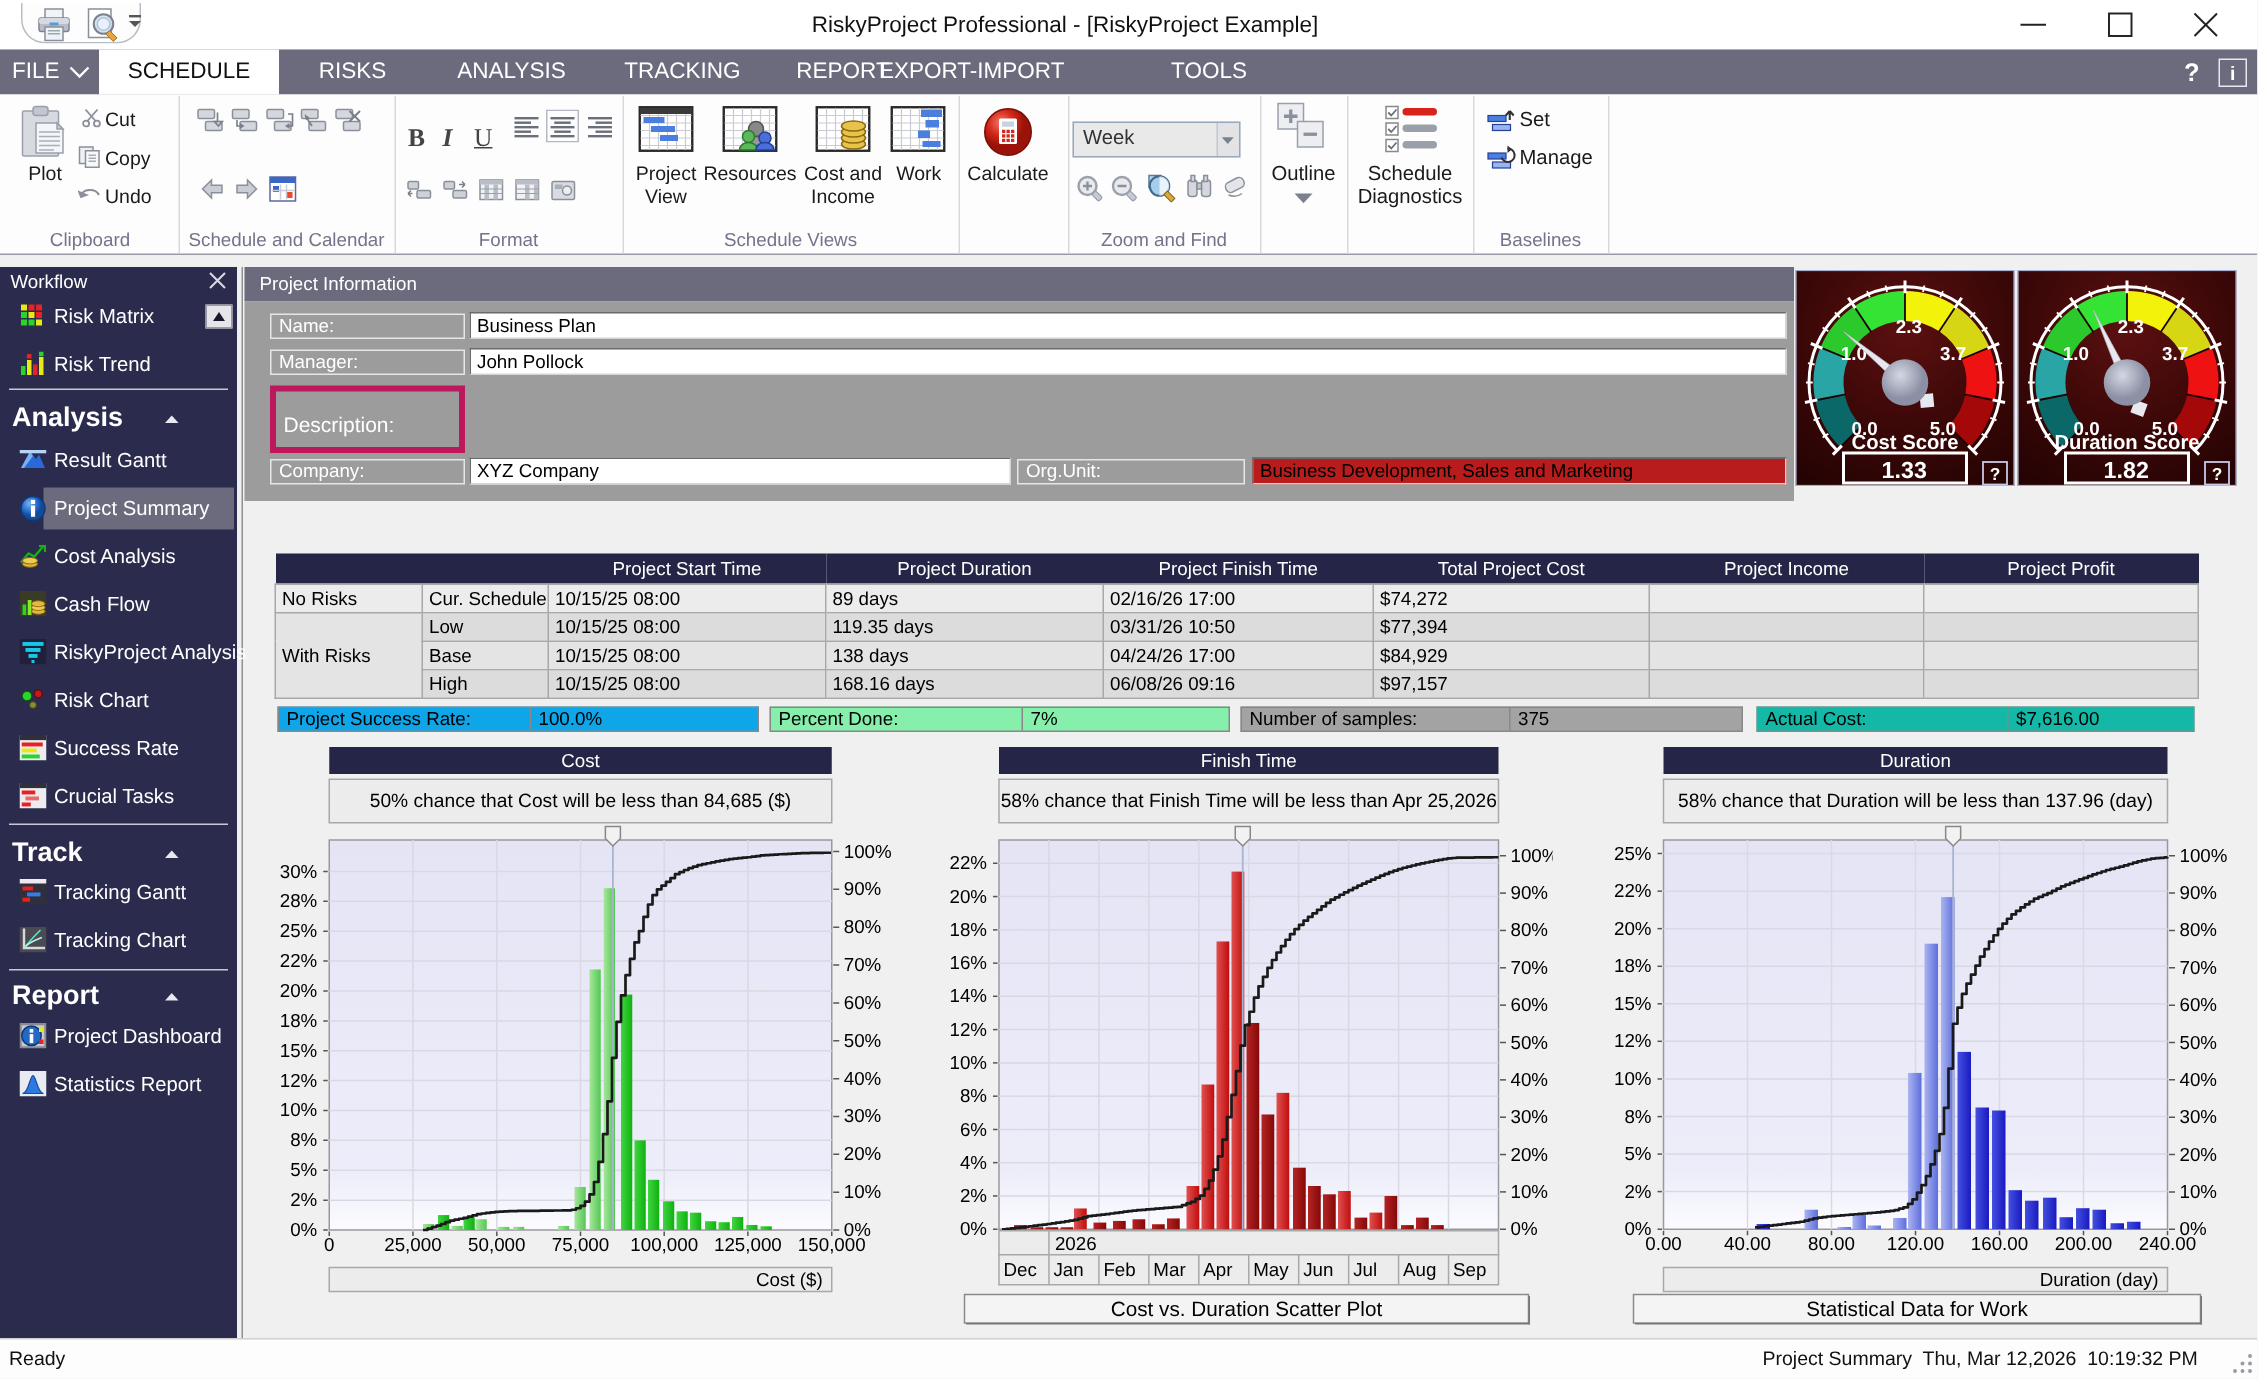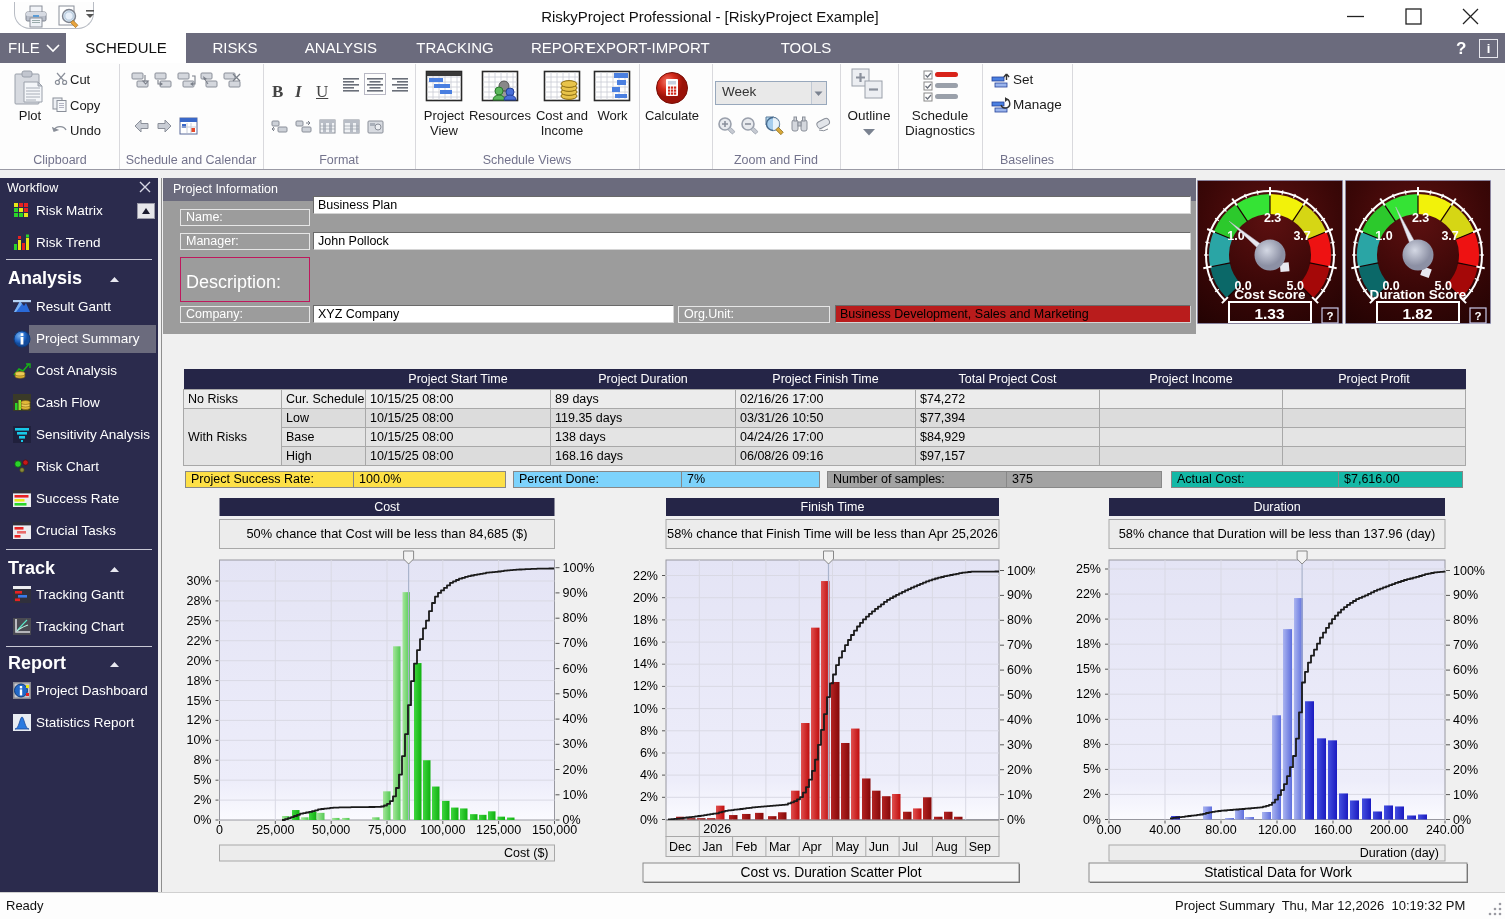--- a/index.html
+++ b/index.html
@@ -478,21 +478,21 @@
     <div class="a" style="left:36px;top:395px;color:#fff;font-size:13.5px">Cash Flow</div>
     <div class="a" style="left:13px;top:426px">
       <svg width="18" height="17" viewBox="0 0 18 17">
 <rect x="0" y="0" width="18" height="17" fill="#20203c"></rect>
 <rect x="2" y="2" width="14" height="2.6" fill="#18c8e8"></rect>
 <rect x="4" y="6" width="10" height="2.6" fill="#18c8e8"></rect>
 <rect x="6" y="10" width="6" height="2.6" fill="#18c8e8"></rect>
 <rect x="8" y="14" width="2" height="2" fill="#18c8e8"></rect>
       </svg>
     </div>
-    <div class="a" style="left:36px;top:427px;color:#fff;font-size:13.5px">Sensitivity Analysis</div>
+    <div class="a" style="left:36px;top:427px;color:#fff;font-size:13.5px">RiskyProject Analysis</div>
     <div class="a" style="left:13px;top:458px">
       <svg width="18" height="17" viewBox="0 0 18 17">
 <circle cx="5" cy="6" r="3.2" fill="#2ad42a" stroke="#0a5a0a" stroke-width="0.7"></circle>
 <circle cx="12.5" cy="4.5" r="2.6" fill="#c81818" stroke="#5a0a0a" stroke-width="0.7"></circle>
 <circle cx="9" cy="12" r="2.2" fill="#8a8a3a" stroke="#4a4a10" stroke-width="0.7"></circle>
       </svg>
     </div>
     <div class="a" style="left:36px;top:459px;color:#fff;font-size:13.5px">Risk Chart</div>
     <div class="a" style="left:13px;top:490px">
       <svg width="18" height="17" viewBox="0 0 18 17">
@@ -558,24 +558,24 @@
     <div class="a" style="left:13px;top:714px">
       <svg width="18" height="17" viewBox="0 0 18 17">
 <rect x="0" y="0" width="18" height="17" fill="#e8ecf2"></rect>
 <path d="M2 15 C6 15 7 3 9 3 C11 3 12 15 16 15 Z" fill="#2a7ae0" stroke="#1a4a9a" stroke-width="0.8"></path>
       </svg>
     </div>
     <div class="a" style="left:36px;top:715px;color:#fff;font-size:13.5px">Statistics Report</div>
     <div class="a" style="left:163px;top:178px;width:1033px;height:23px;background:#6b6b7d;color:#fff;font-size:12.5px;line-height:23px;padding-left:10px">Project Information</div>
     <div class="a" style="left:163px;top:201px;width:1033px;height:133px;background:#9c9c9c"></div>
     <div class="a" style="left:180px;top:209px;width:130px;height:17px;border:1px solid #e6e6e6;color:#fff;font-size:12.5px;line-height:15px;padding-left:5px">Name:</div>
-    <div class="a" style="left:313px;top:196px;width:878px;height:18px;background:#fff;border:1px solid #6a6a6a;border-right-color:#d4d4d4;border-bottom-color:#d4d4d4;color:#000;font-size:12.5px;line-height:16px;padding-left:4px">Business Plan</div>
+    <div class="a" style="left:313px;top:208px;width:878px;height:18px;background:#fff;border:1px solid #6a6a6a;border-right-color:#d4d4d4;border-bottom-color:#d4d4d4;color:#000;font-size:12.5px;line-height:16px;padding-left:4px">Business Plan</div>
     <div class="a" style="left:180px;top:233px;width:130px;height:17px;border:1px solid #e6e6e6;color:#fff;font-size:12.5px;line-height:15px;padding-left:5px">Manager:</div>
     <div class="a" style="left:313px;top:232px;width:878px;height:18px;background:#fff;border:1px solid #6a6a6a;border-right-color:#d4d4d4;border-bottom-color:#d4d4d4;color:#000;font-size:12.5px;line-height:16px;padding-left:4px">John Pollock</div>
-    <div class="a" style="left:180px;top:257px;width:130px;height:45px;border:1px solid #be185d;color:#fff;font-size:18px;padding-top:14px;padding-left:5px">Description:</div>
+    <div class="a" style="left:180px;top:257px;width:130px;height:45px;border:4px solid #be185d;color:#fff;font-size:14px;padding-top:14px;padding-left:5px">Description:</div>
     <div class="a" style="left:180px;top:306px;width:130px;height:17px;border:1px solid #e6e6e6;color:#fff;font-size:12.5px;line-height:15px;padding-left:5px">Company:</div>
     <div class="a" style="left:313px;top:305px;width:361px;height:18px;background:#fff;border:1px solid #6a6a6a;border-right-color:#d4d4d4;border-bottom-color:#d4d4d4;color:#000;font-size:12.5px;line-height:16px;padding-left:4px">XYZ Company</div>
     <div class="a" style="left:678px;top:306px;width:152px;height:17px;border:1px solid #e6e6e6;color:#fff;font-size:12.5px;line-height:15px;padding-left:5px">Org.Unit:</div>
     <div class="a" style="left:835px;top:305px;width:356px;height:18px;background:#b91c1c;border:1px solid #6a6a6a;border-right-color:#d4d4d4;border-bottom-color:#d4d4d4;color:#000;font-size:12.5px;line-height:16px;padding-left:4px">Business Development, Sales and Marketing</div>
     <table style="position:absolute;left:183px;top:369px;border-collapse:collapse;table-layout:fixed;font-size:12.5px;font-family:'Liberation Sans',sans-serif" cellspacing="0">
       <colgroup>
         <col style="width:98px">
         <col style="width:84px">
         <col style="width:185px">
         <col style="width:185px">
@@ -628,26 +628,26 @@
           <td style="border:1px solid #a8a8a8;padding-left:4px;overflow:hidden;white-space:nowrap">High</td>
           <td style="border:1px solid #a8a8a8;padding-left:4px;overflow:hidden;white-space:nowrap">10/15/25 08:00</td>
           <td style="border:1px solid #a8a8a8;padding-left:4px;overflow:hidden;white-space:nowrap">168.16 days</td>
           <td style="border:1px solid #a8a8a8;padding-left:4px;overflow:hidden;white-space:nowrap">06/08/26 09:16</td>
           <td style="border:1px solid #a8a8a8;padding-left:4px;overflow:hidden;white-space:nowrap">$97,157</td>
           <td style="border:1px solid #a8a8a8;padding-left:4px;overflow:hidden;white-space:nowrap"></td>
           <td style="border:1px solid #a8a8a8;padding-left:4px;overflow:hidden;white-space:nowrap"></td>
         </tr>
       </tbody>
     </table>
-    <div class="a" style="left:185px;top:471px;width:321px;height:17px;background:#fde047;border:1px solid #888;font-size:12.5px;line-height:15px;color:#000">
+    <div class="a" style="left:185px;top:471px;width:321px;height:17px;background:#0ea5e9;border:1px solid #888;font-size:12.5px;line-height:15px;color:#000">
       <span style="position:absolute;left:5px">Project Success Rate:</span>
       <span style="position:absolute;left:173px">100.0%</span>
       <span style="position:absolute;left:167px;top:0;width:1px;height:15px;background:#888"></span>
     </div>
-    <div class="a" style="left:513px;top:471px;width:307px;height:17px;background:#7dd3fc;border:1px solid #888;font-size:12.5px;line-height:15px;color:#000">
+    <div class="a" style="left:513px;top:471px;width:307px;height:17px;background:#86efac;border:1px solid #888;font-size:12.5px;line-height:15px;color:#000">
       <span style="position:absolute;left:5px">Percent Done:</span>
       <span style="position:absolute;left:173px">7%</span>
       <span style="position:absolute;left:167px;top:0;width:1px;height:15px;background:#888"></span>
     </div>
     <div class="a" style="left:827px;top:471px;width:335px;height:17px;background:#a3a3a3;border:1px solid #888;font-size:12.5px;line-height:15px;color:#000">
       <span style="position:absolute;left:5px">Number of samples:</span>
       <span style="position:absolute;left:184px">375</span>
       <span style="position:absolute;left:178px;top:0;width:1px;height:15px;background:#888"></span>
     </div>
     <div class="a" style="left:1171px;top:471px;width:292px;height:17px;background:#14b8a6;border:1px solid #888;font-size:12.5px;line-height:15px;color:#000">

